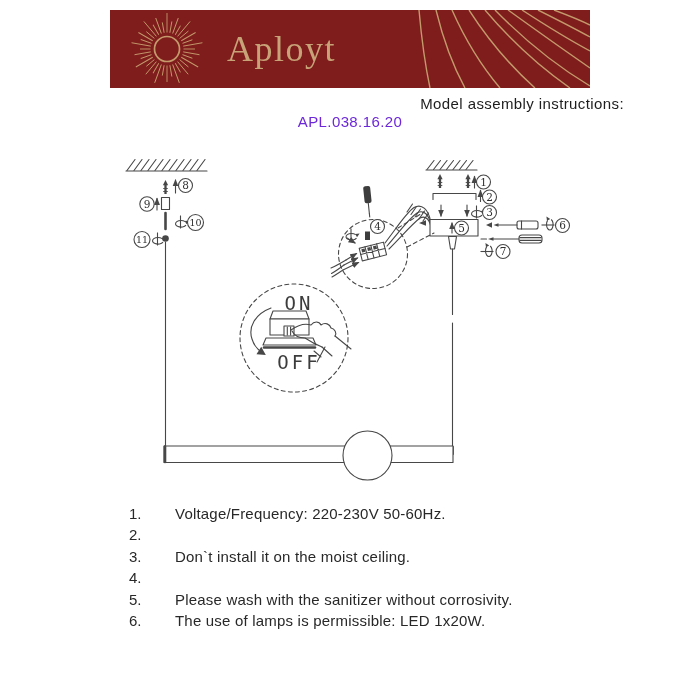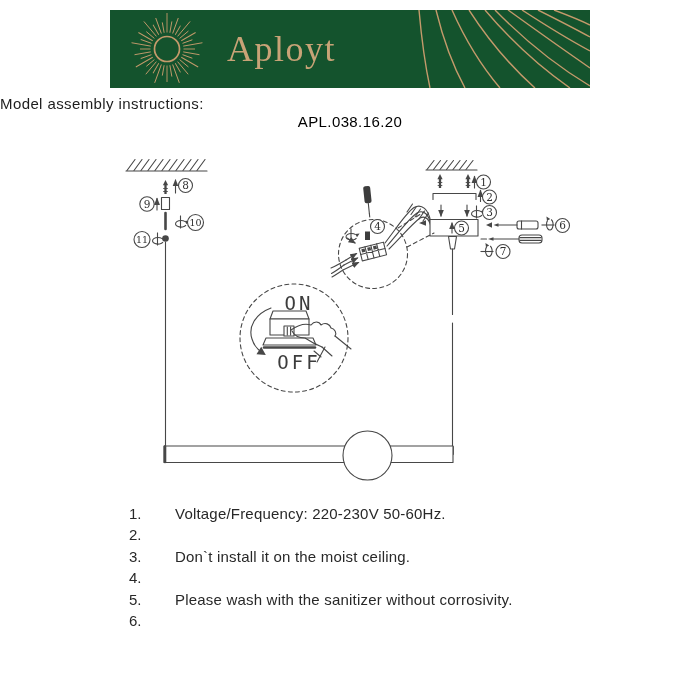--- a/index.html
+++ b/index.html
@@ -3,37 +3,37 @@
 <meta charset="utf-8">
 <style>
   html,body { margin:0; padding:0; background:#ffffff; }
   .page {
     position:relative; width:700px; height:700px; background:#ffffff;
     font-family:"Liberation Sans", sans-serif; overflow:hidden;
   }
   
   .banner {
     position:absolute; left:110px; top:10px; width:480px; height:78px;
-    background:#14532d; overflow:hidden;
+    background:#7f1d1d; overflow:hidden;
   }
   .banner svg { position:absolute; left:0; top:0; }
   .brand {
     position:absolute; left:117px; top:17px;
     font-family:"Liberation Serif", serif;
     font-size:36px; font-weight:400; letter-spacing:1.5px;
     color:#c8a377; line-height:44px;
   }
   
   .title1 {
-    position:absolute; left:0; top:95px; width:624px; text-align:left;
+    position:absolute; left:0; top:95px; width:624px; text-align:right;
     font-size:15px; font-weight:500; letter-spacing:0.4px; color:#1d1d1d;
   }
   .title2 {
     position:absolute; left:0; top:113px; width:700px; text-align:center;
-    font-size:15px; font-weight:500; letter-spacing:0.4px; color:#000000;
+    font-size:15px; font-weight:500; letter-spacing:0.4px; color:#6d28d9;
   }
   
   .diagram { position:absolute; left:0; top:0; width:700px; height:700px; }
   .d   { stroke:#474747; stroke-width:1.1; fill:none; stroke-linecap:round; stroke-linejoin:round; }
   .dth { stroke:#474747; stroke-width:2.6; fill:none; stroke-linecap:round; }
   .fil { fill:#474747; stroke:none; }
   .wht { fill:#ffffff; }
   .dash{ stroke-dasharray:4 3.2; }
   .co  { font-family:"DejaVu Serif", serif; font-size:10.5px; fill:#2e2e2e; }
   .co2 { font-family:"DejaVu Serif", serif; font-size:9.5px;  fill:#2e2e2e; }
@@ -309,16 +309,17 @@
     </div>
     <div class="row">
       <span class="n">4.</span>
     </div>
     <div class="row">
       <span class="n">5.</span>
       <span class="x">Please wash with the sanitizer without corrosivity.</span>
     </div>
     <div class="row">
       <span class="n">6.</span>
+      <span class="x">The use of lamps is permissible: LED 1x20W.</span>
     </div>
   </div>
 
 </div>
 
 </body></html>

